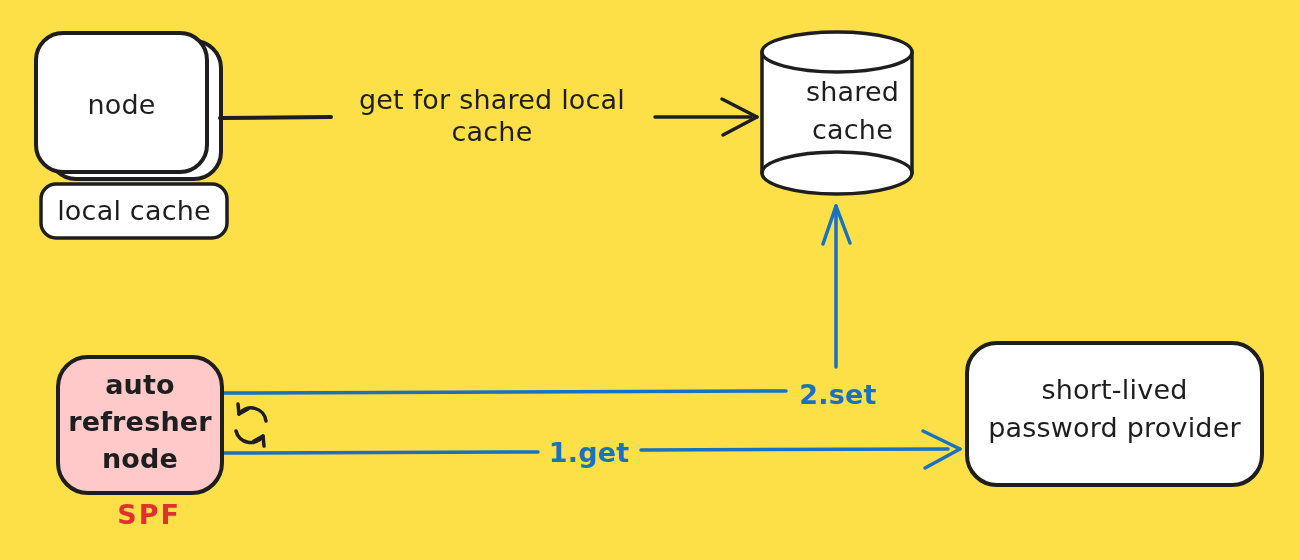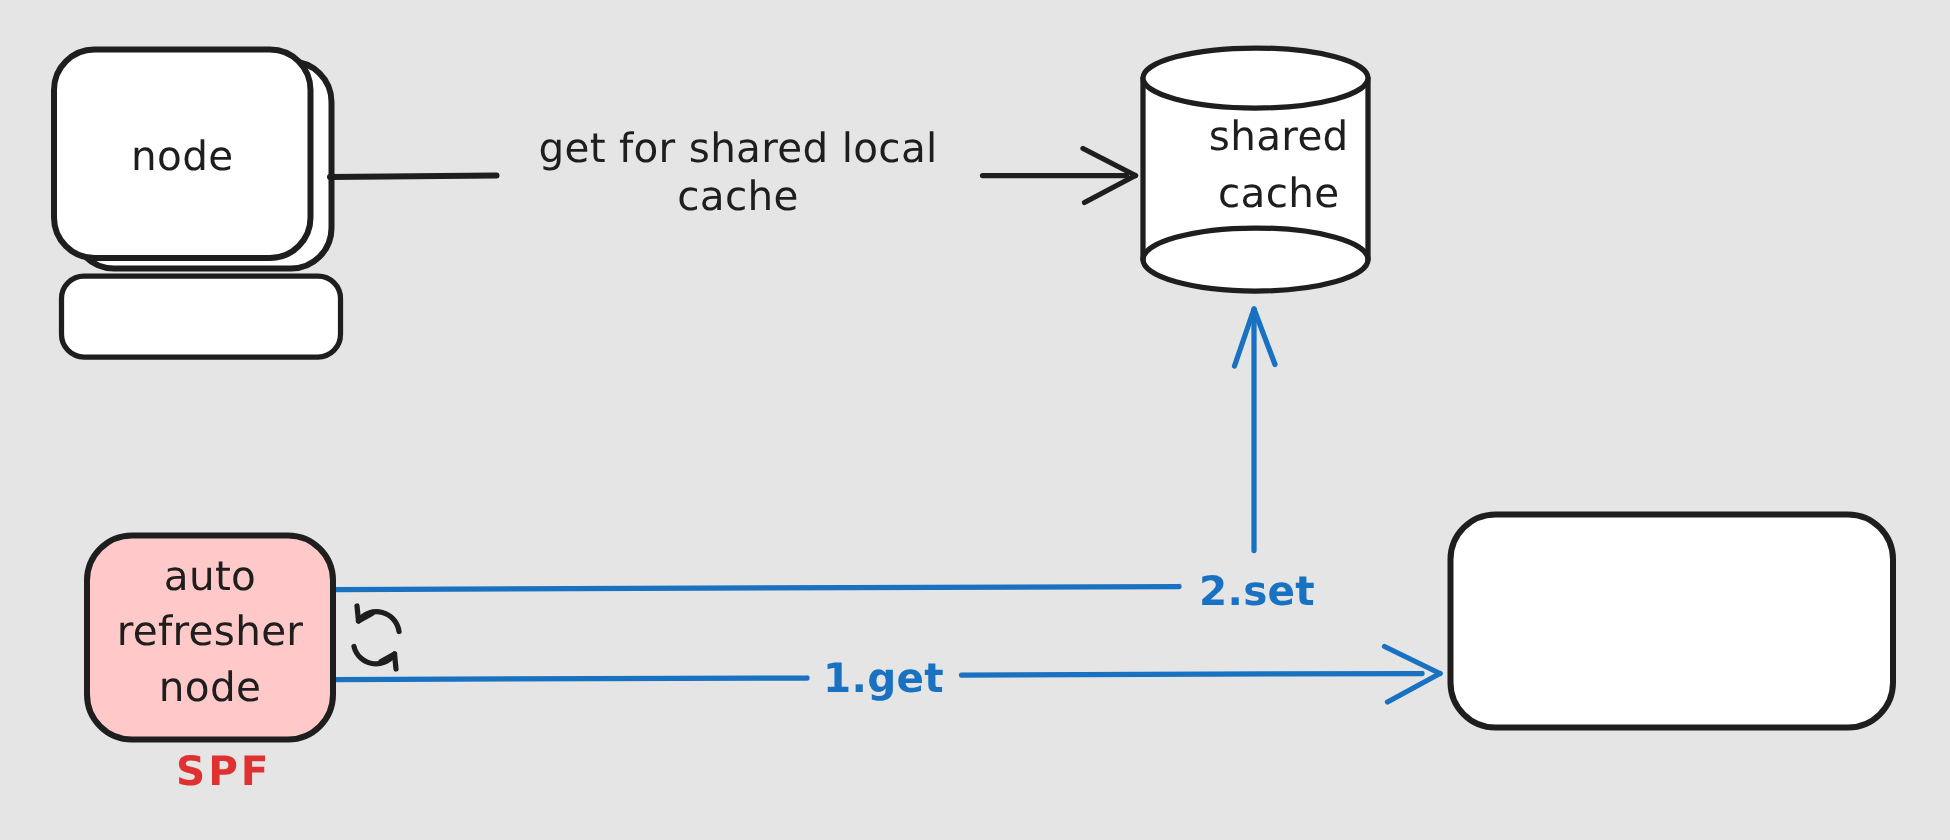--- a/index.html
+++ b/index.html
@@ -4,21 +4,21 @@
 <style>
   html, body {
     margin: 0;
     padding: 0;
     background: #ffffff;
   }
   .canvas {
     position: relative;
     width: 1300px;
     height: 560px;
-    background: #e5e5e5;
+    background: #fde047;
     overflow: hidden;
     font-family: "DejaVu Sans", "Liberation Sans", sans-serif;
   }
   .shapes {
     position: absolute;
     inset: 0;
   }
   .lbl {
     position: absolute;
     white-space: pre-line;
@@ -83,31 +83,34 @@
       <path d="M 239 414 L 248 409 M 239 414 L 238 404"></path>
       <path d="M 236 431 A 15 15 0 0 0 263 436"></path>
       <path d="M 263 436 L 254 441 M 263 436 L 264 446"></path>
     </g>
 
     <rect x="967" y="343" width="295" height="142" rx="30" fill="#ffffff" stroke="#1e1e1e" stroke-width="4"></rect>
   </svg>
 
   <div class="lbl" style="left:36px; top:88px; width:171px;">node</div>
 
+  <div class="lbl" style="left:41px; top:194px; width:186px;">local cache</div>
 
   <div class="lbl" style="left:342px; top:84px; width:300px; line-height:32px;">get for shared local
 cache</div>
 
   <div class="lbl" style="left:762px; top:73px; width:181px; line-height:38px;">shared
 cache</div>
 
-  <div class="lbl" style="left:58px; top:366px; width:164px; line-height:37px;">auto
+  <div class="lbl" style="left:58px; top:366px; width:164px; line-height:37px;font-weight:bold;">auto
 refresher
 node</div>
 
   <div class="lbl red" style="left:81px; top:498px; width:100px;text-align:right;">SPF</div>
 
+  <div class="lbl" style="left:967px; top:371px; width:295px; line-height:38px;">short-lived
+password provider</div>
 
   <div class="lbl blue" style="left:788px; top:378px; width:100px;text-align:center;">2.set</div>
 
   <div class="lbl blue" style="left:539px; top:436px; width:100px;text-align:center;">1.get</div>
 
 </div>
 
 </body></html>

